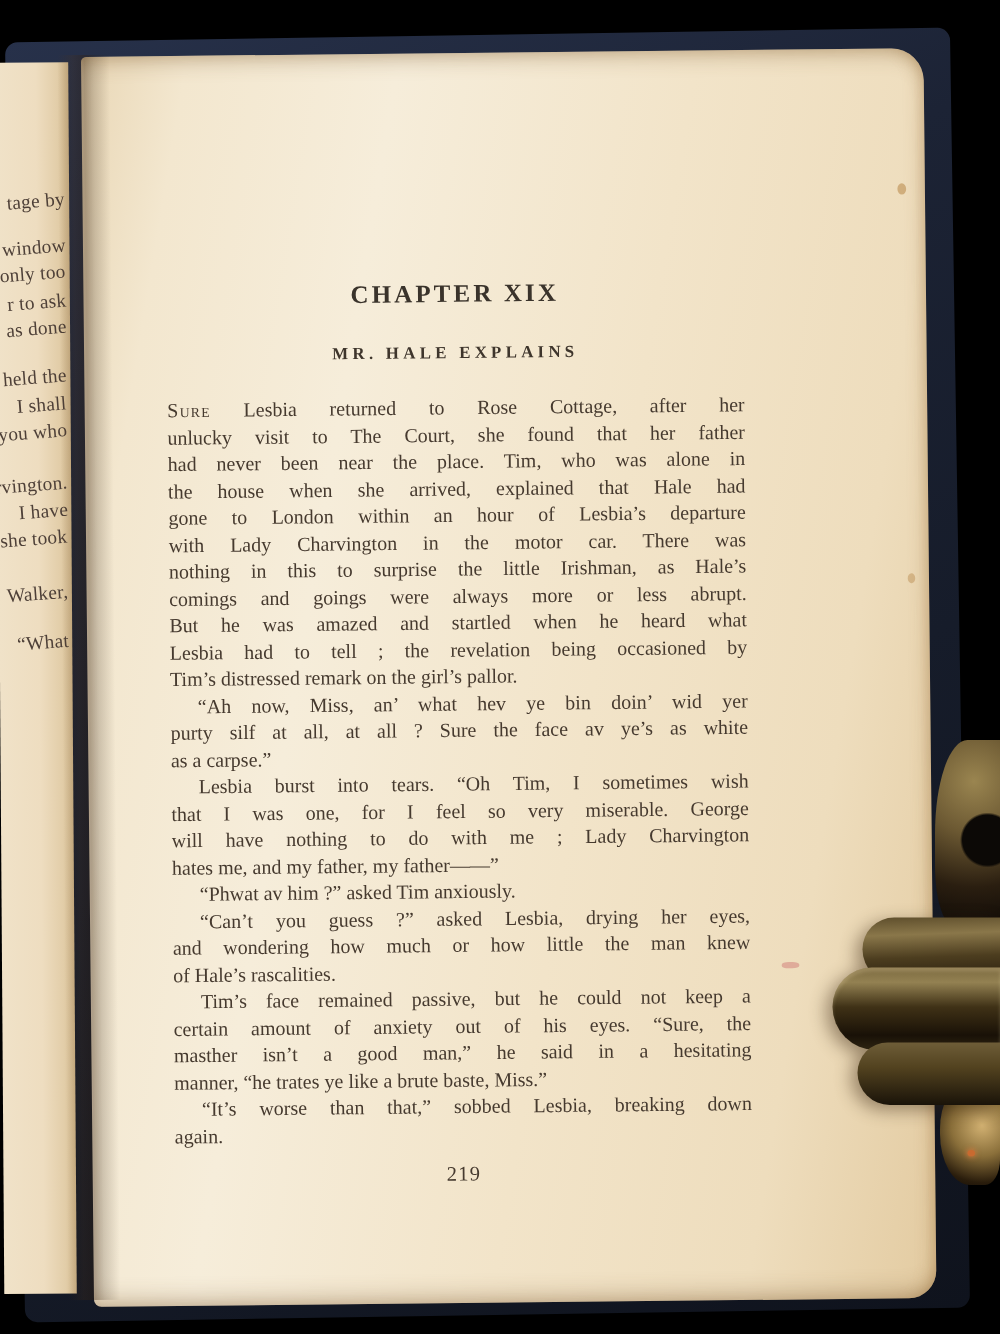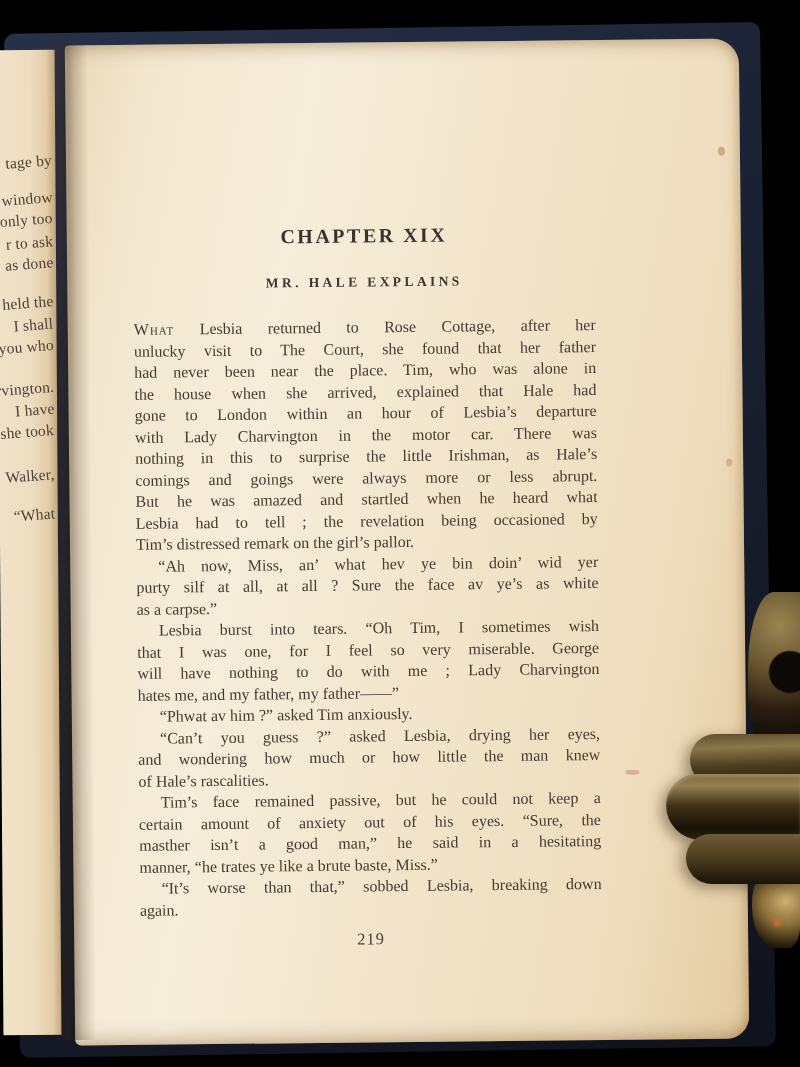--- a/index.html
+++ b/index.html
@@ -97,21 +97,21 @@
     </div>
 
   <div class="main-page">
     <div class="stain s1"></div>
     <div class="stain s2"></div>
     <div class="stain s3"></div>
     <div class="text-block">
       <h1 class="chapter">CHAPTER XIX</h1>
       <h2 class="subtitle">MR. HALE EXPLAINS</h2>
       <div class="body-text" id="body-text">
-          <div class="line"><span class="lead">What</span> <span>Lesbia returned to Rose Cottage, after her</span></div>
+          <div class="line"><span class="lead">Sure</span> <span>Lesbia returned to Rose Cottage, after her</span></div>
           <div class="line">unlucky visit to The Court, she found that her father</div>
           <div class="line">had never been near the place.  Tim, who was alone in</div>
           <div class="line">the house when she arrived, explained that Hale had</div>
           <div class="line">gone to London within an hour of Lesbia’s departure</div>
           <div class="line">with Lady Charvington in the motor car.  There was</div>
           <div class="line">nothing in this to surprise the little Irishman, as Hale’s</div>
           <div class="line">comings and goings were always more or less abrupt.</div>
           <div class="line">But he was amazed and startled when he heard what</div>
           <div class="line">Lesbia had to tell ; the revelation being occasioned by</div>
           <div class="line last">Tim’s distressed remark on the girl’s pallor.</div>

